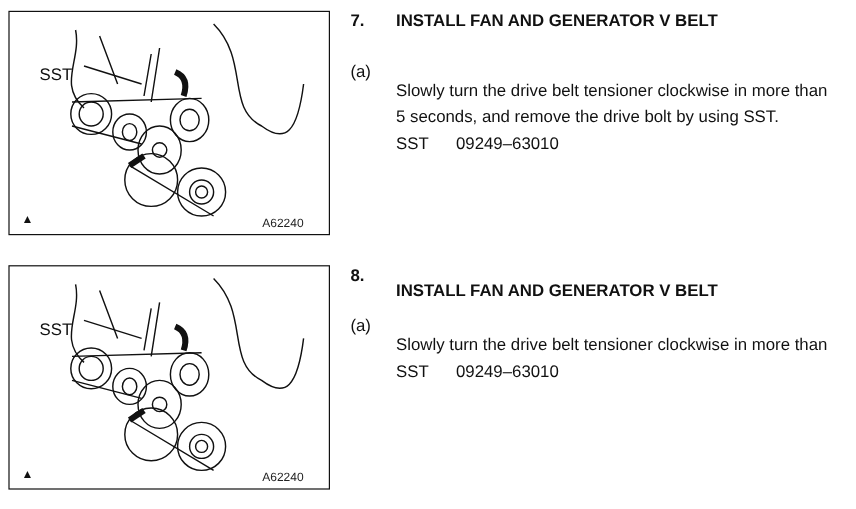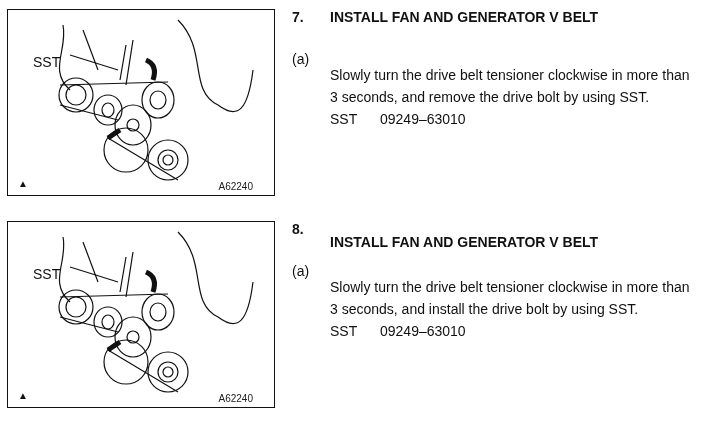--- a/index.html
+++ b/index.html
@@ -45,21 +45,21 @@
   <span class="sst-label">SST</span>
   <span class="fig-icon">▲</span>
   <span class="fig-code">A62240</span>
 </div>
 
 <span class="step-num" style="top:9px;">7.</span>
 <span class="step-title" style="top:9px;">INSTALL FAN AND GENERATOR V BELT</span>
 <span class="sub-label" style="top:51px;">(a)</span>
 <div class="sub-text" style="top:48px;">
   <div>Slowly turn the drive belt tensioner clockwise in more than</div>
-  <div>3 seconds, and remove the drive bolt by using SST.</div>
+  <div>5 seconds, and remove the drive bolt by using SST.</div>
   <div class="sst-line">
     <span class="k">SST</span><span>09249–63010</span>
   </div>
 </div>
 
 <div class="figure" style="top:221px;">
   <svg width="268" height="187" viewBox="0 0 268 187" fill="none" stroke="#111" stroke-width="1.2">
     <path d="M55 15 C60 40 40 60 62 80 M75 20 L90 60 M170 10 C200 40 180 80 210 95 C230 110 240 100 245 60"></path>
     <path d="M125 30 L118 75 M118 35 L112 70"></path>
     <path d="M138 50 Q150 55 145 70" stroke-width="5"></path>
@@ -82,17 +82,16 @@
   <span class="sst-label">SST</span>
   <span class="fig-icon">▲</span>
   <span class="fig-code">A62240</span>
 </div>
 
 <span class="step-num" style="top:221px;">8.</span>
 <span class="step-title" style="top:234px;">INSTALL FAN AND GENERATOR V BELT</span>
 <span class="sub-label" style="top:263px;">(a)</span>
 <div class="sub-text" style="top:260px;">
   <div>Slowly turn the drive belt tensioner clockwise in more than</div>
-  <div>3 seconds, and install the drive bolt by using SST.</div>
   <div class="sst-line">
     <span class="k">SST</span><span>09249–63010</span>
   </div>
 </div>
 
 </body></html>

